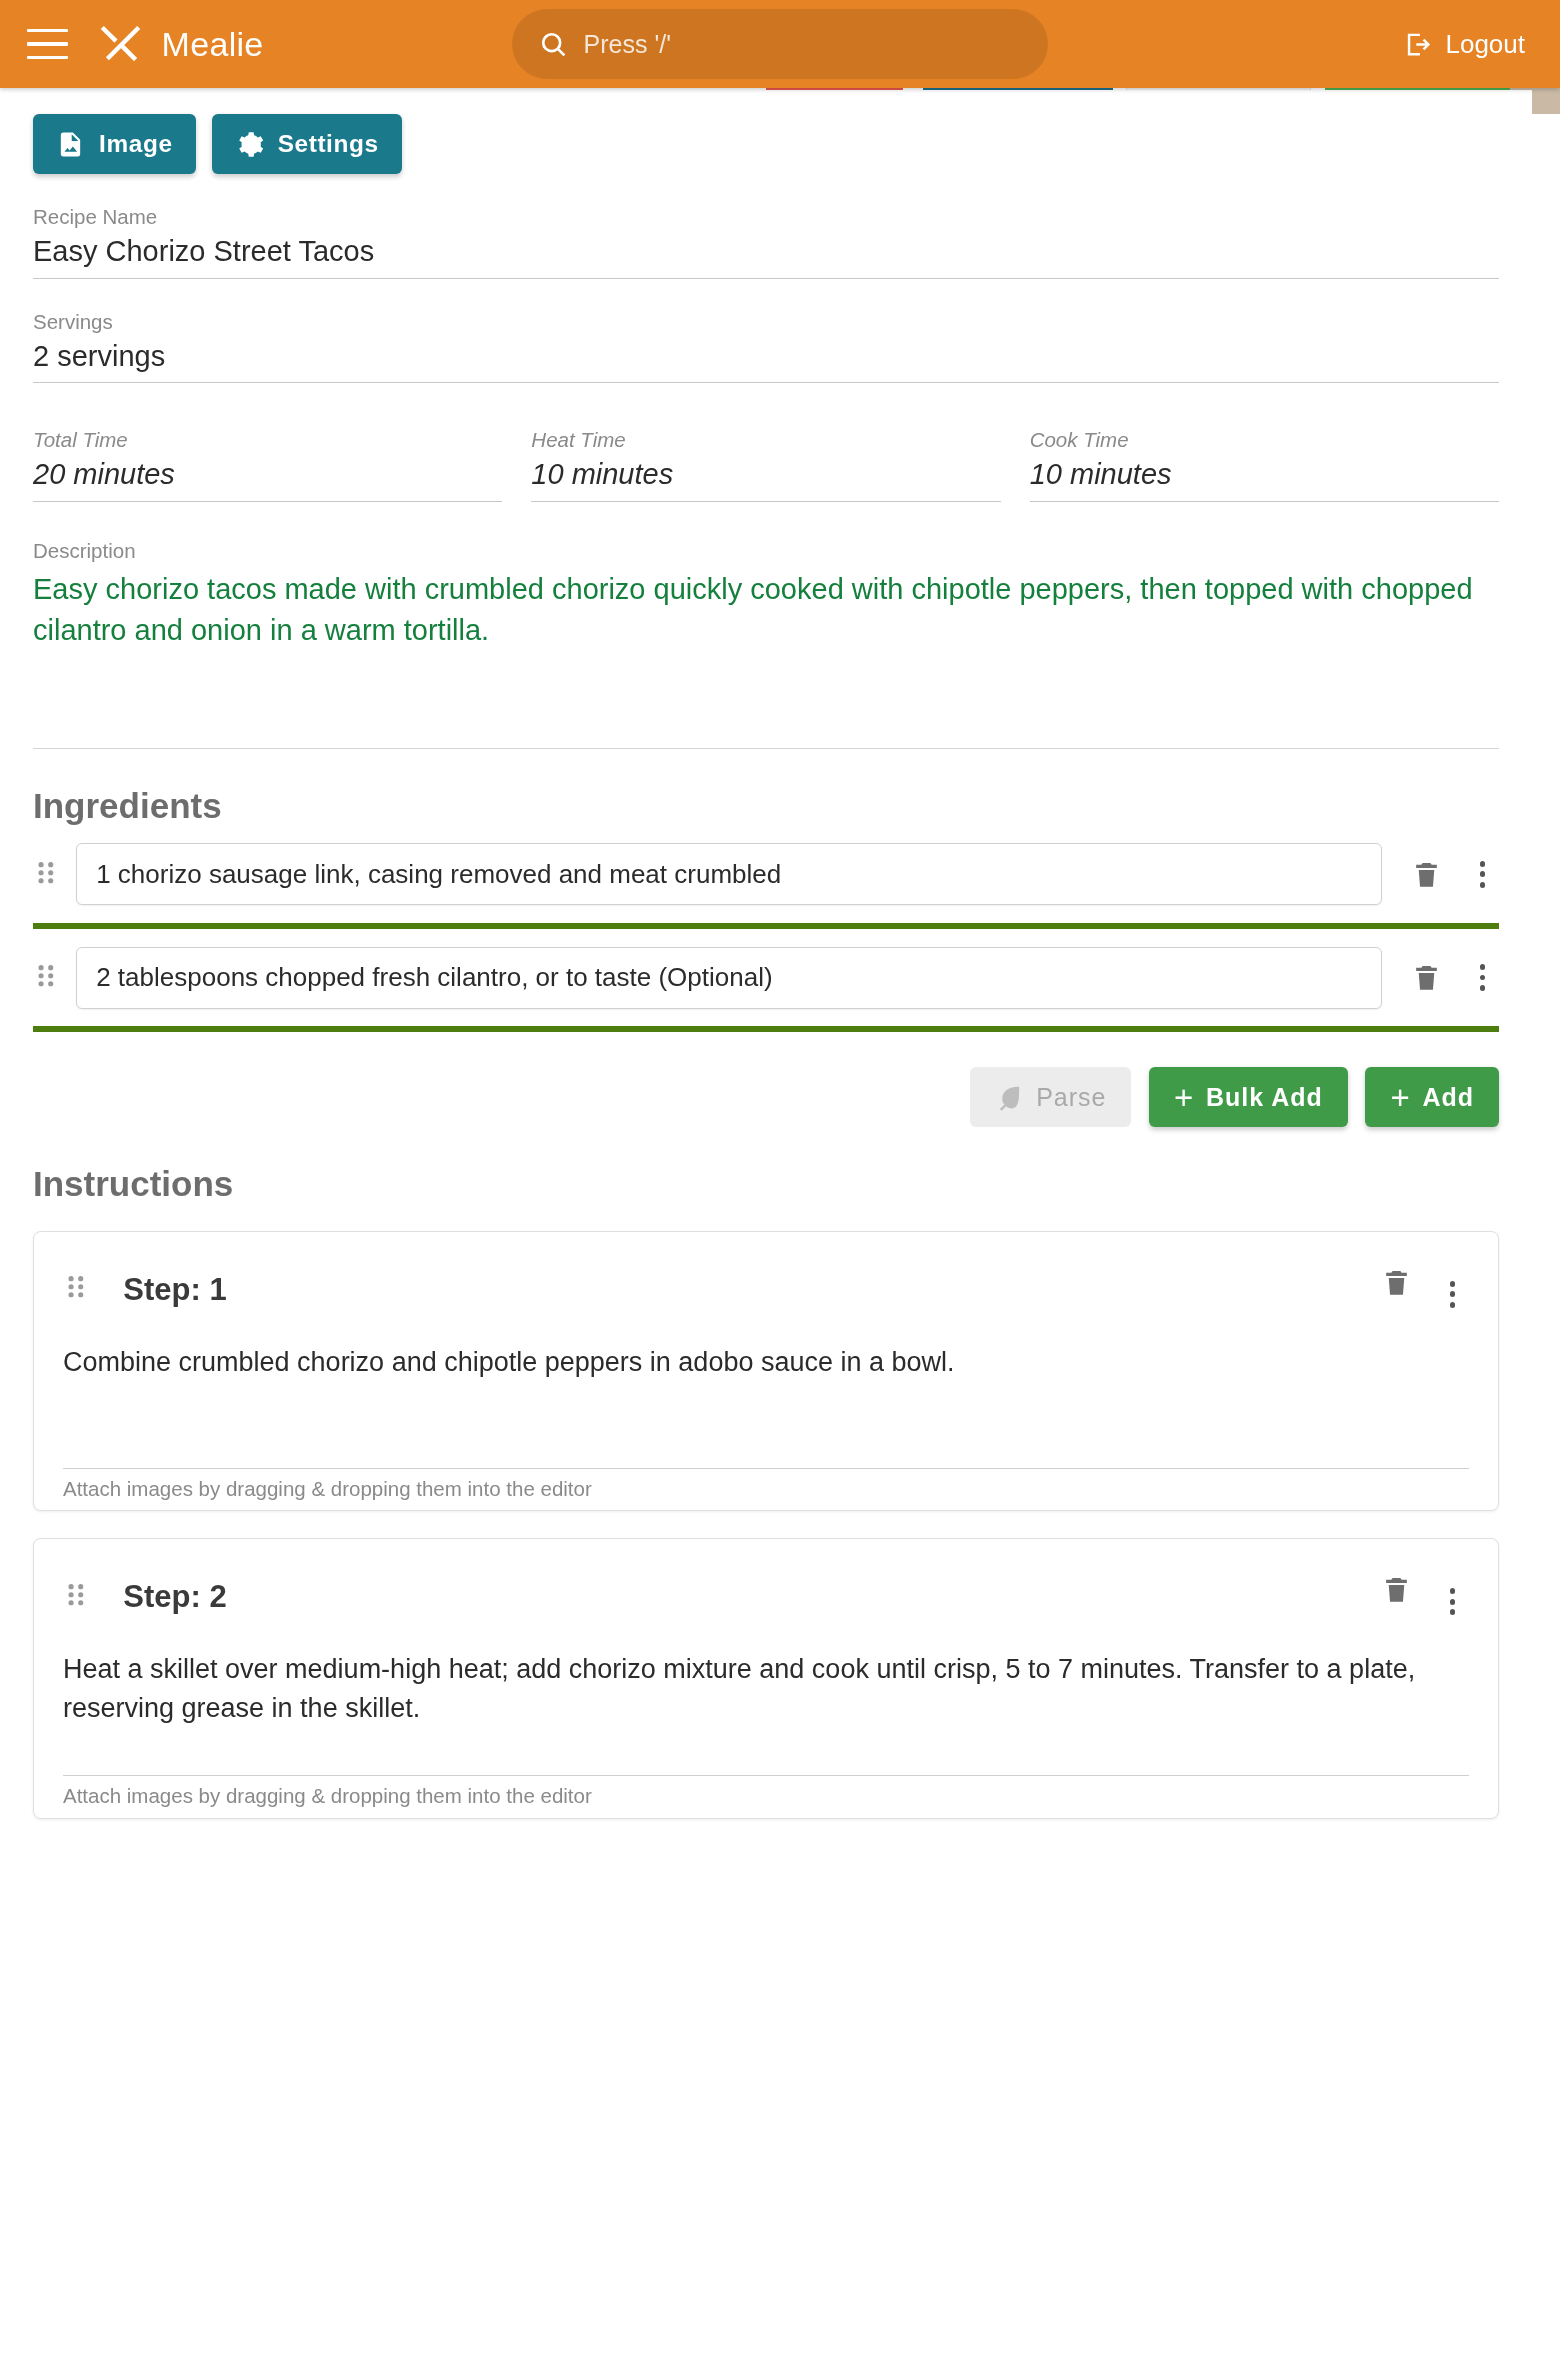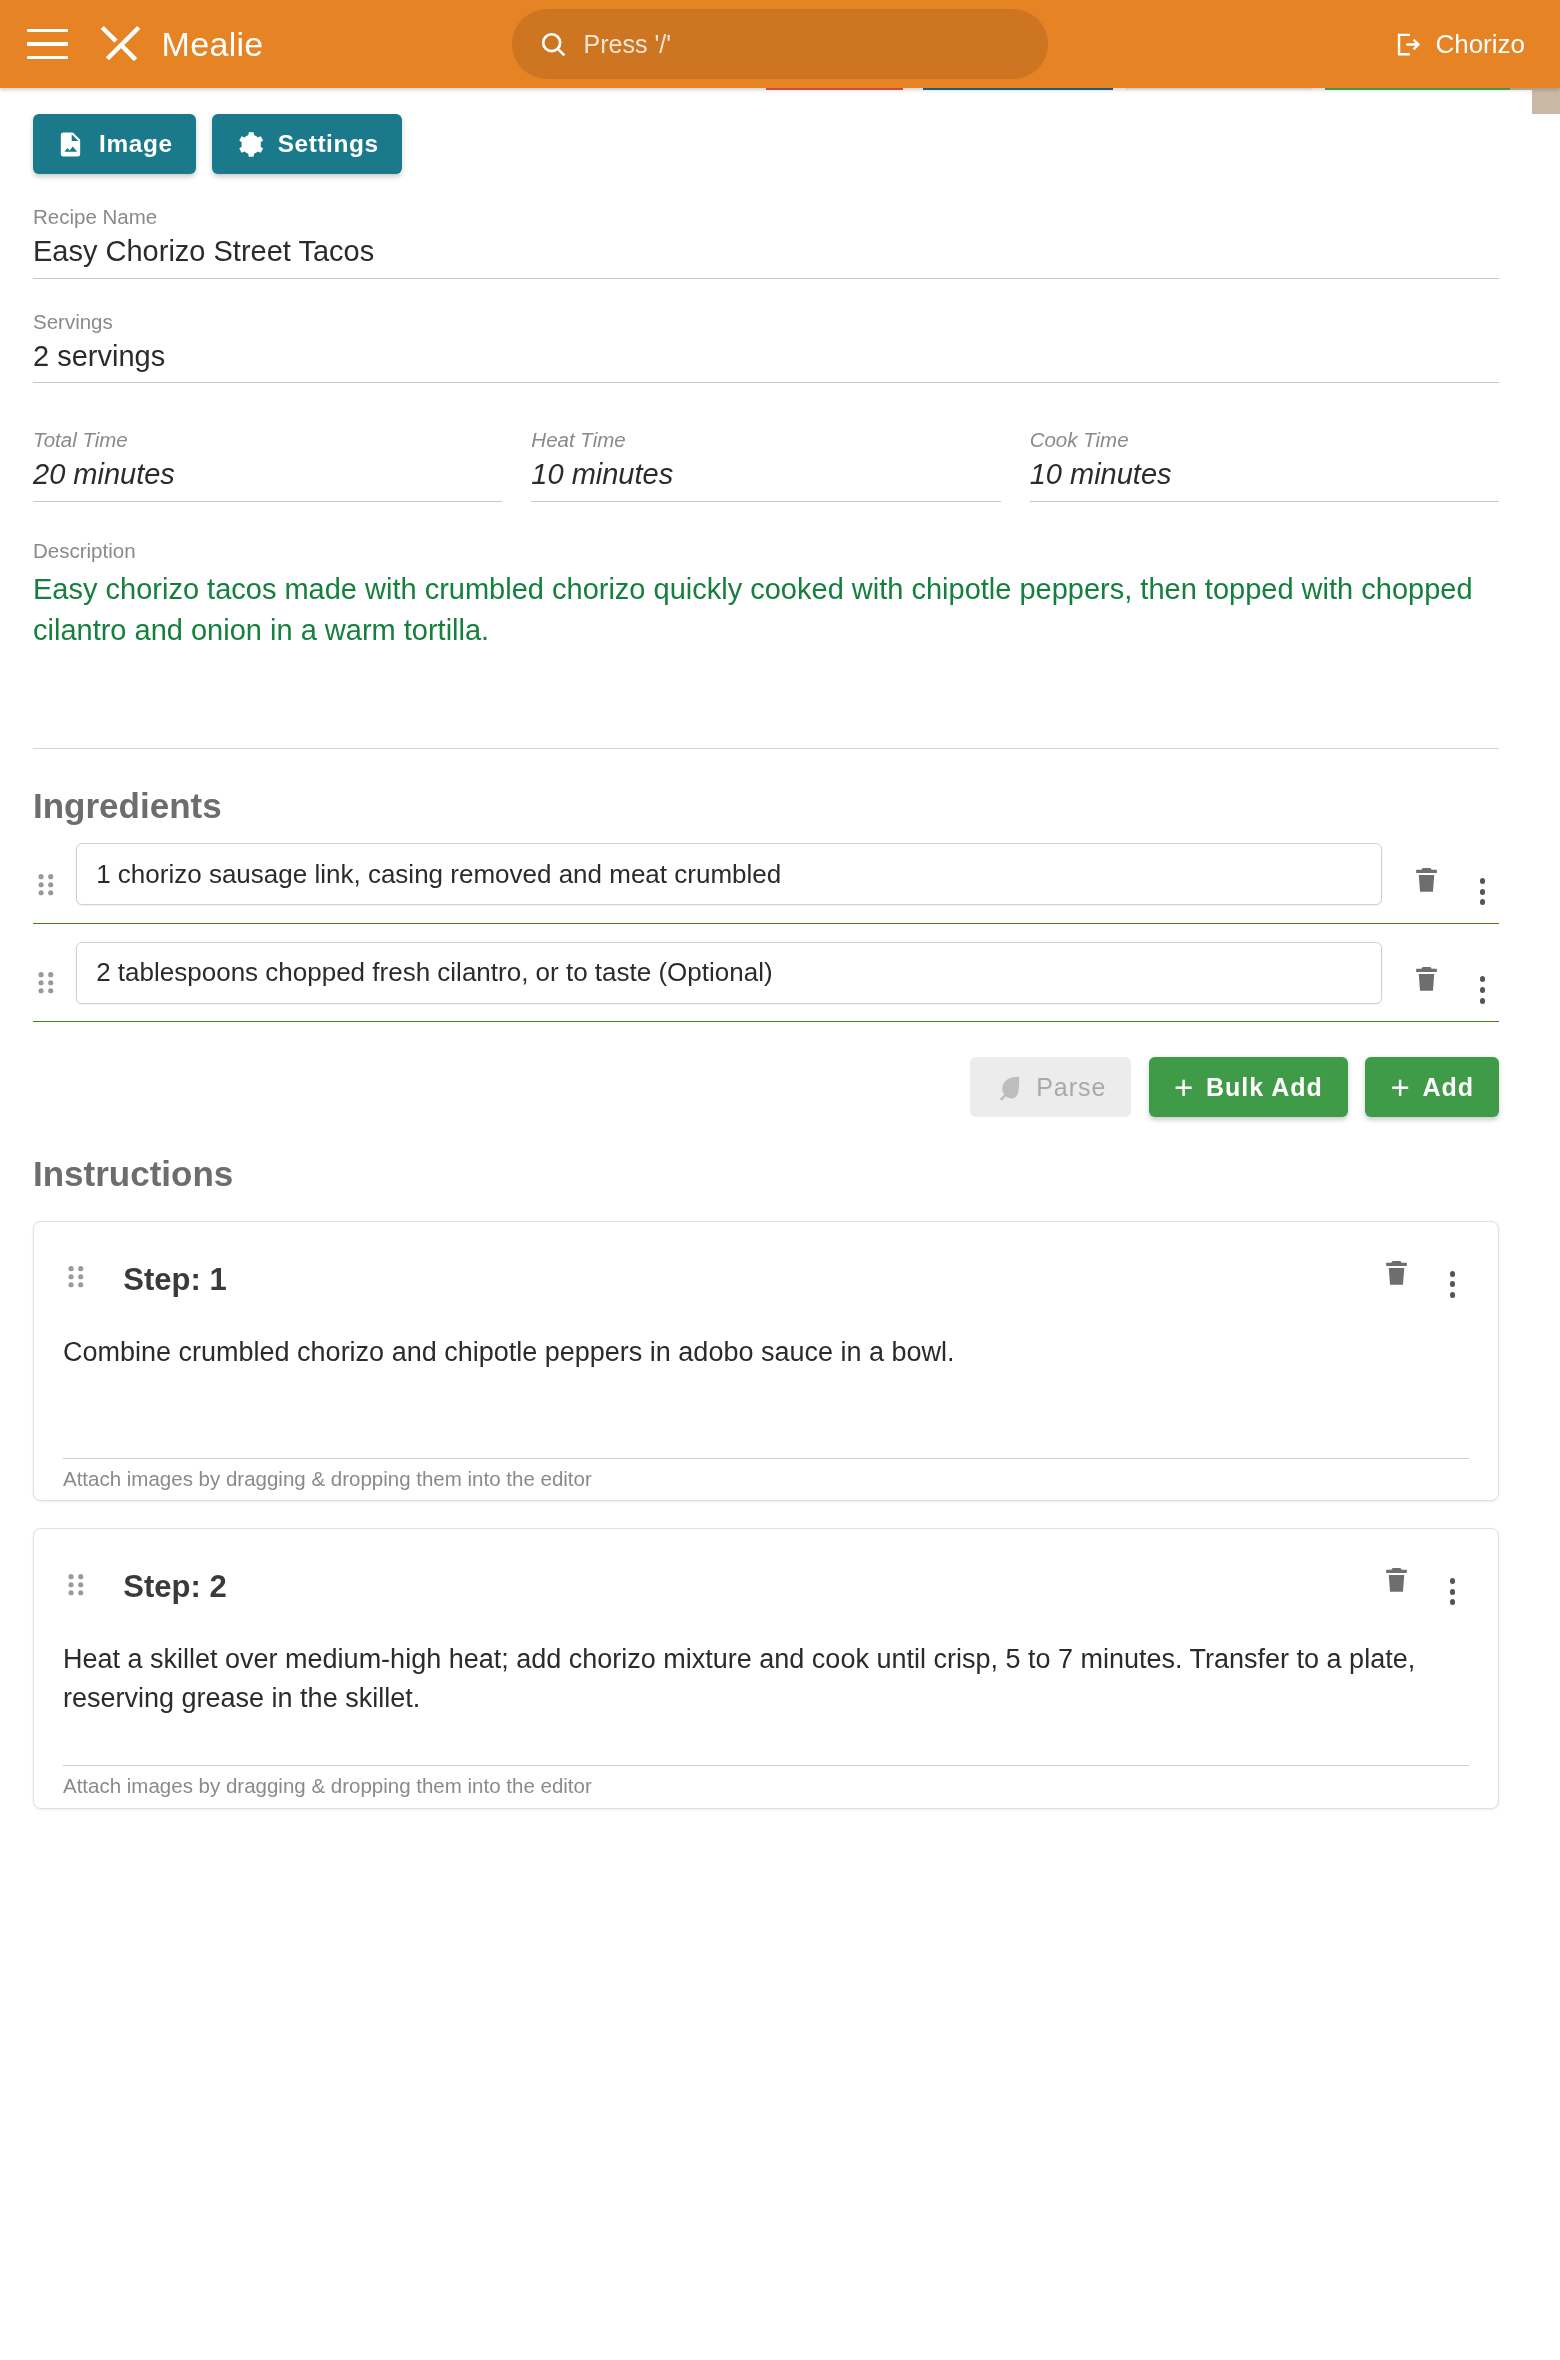--- a/index.html
+++ b/index.html
@@ -87,22 +87,22 @@
   }
   .divider { border-bottom: 1px solid #d5d5d5; margin-top: 7.8px; }
 
   
   .section-title {
     font-size: 35px; font-weight: bold; color: #6d6d6d; margin-top: 37px;
   }
 
   
   .ing-row {
-    display: flex; align-items: flex-end; padding: 17.6px 0 17.6px 0;
-    border-bottom: 1px solid #4d7c0f;
+    display: flex; align-items: center; padding: 17.6px 0 17.6px 0;
+    border-bottom: 6px solid #4d7c0f;
   }
   .drag-dots { width: 29px; margin-right: 13.7px; flex: 0 0 auto; }
   .ing-input {
     flex: 1 1 auto; height: 62px; border: 1px solid #d0d0d0; border-radius: 5.9px;
     display: flex; align-items: center; padding: 0 19.5px; font-size: 26px;
     color: #2b2b2b; background: #fff; box-shadow: 0 1px 2px rgba(0,0,0,0.06);
     margin-right: 19.5px;
   }
   .icon-btn { width: 51px; height: 51px; display: flex; align-items: center; justify-content: center; cursor: pointer; flex: 0 0 auto; }
   .icon-btn svg { width: 31px; height: 31px; }
@@ -174,21 +174,21 @@
     <svg class="mag" viewBox="0 0 24 24">
       <path fill="none" stroke="#ffffff" stroke-width="2.2" d="M10.5 3.5a7 7 0 1 1 0 14 7 7 0 0 1 0-14zM15.6 15.6L21 21"></path>
     </svg>
     <div class="ph">Press '/'</div>
   </div>
 
   <div class="logout">
     <svg viewBox="0 0 24 24">
       <path fill="none" stroke="#ffffff" stroke-width="2" d="M14 4H5v16h9M11 12h9M17 8l4 4-4 4"></path>
     </svg>
-    <span>Chorizo</span>
+    <span>Logout</span>
   </div>
 </div>
 
 <div class="sheet">
   <div class="inner">
 
     <div class="btn-row">
       <button class="tealbtn">
         <svg viewBox="0 0 24 24">
           <path fill="#ffffff" d="M14 2H6a2 2 0 0 0-2 2v16a2 2 0 0 0 2 2h12a2 2 0 0 0 2-2V8l-6-6zm-1 7V3.5L18.5 9H13zM7 18l2.5-3.2 1.8 2.2 2.6-3.4L17.5 18H7z"></path>

